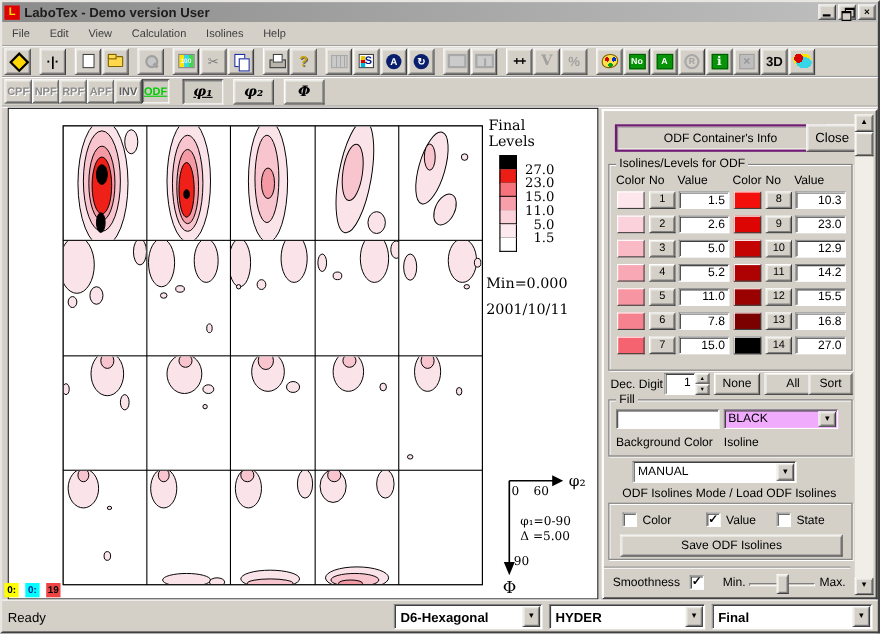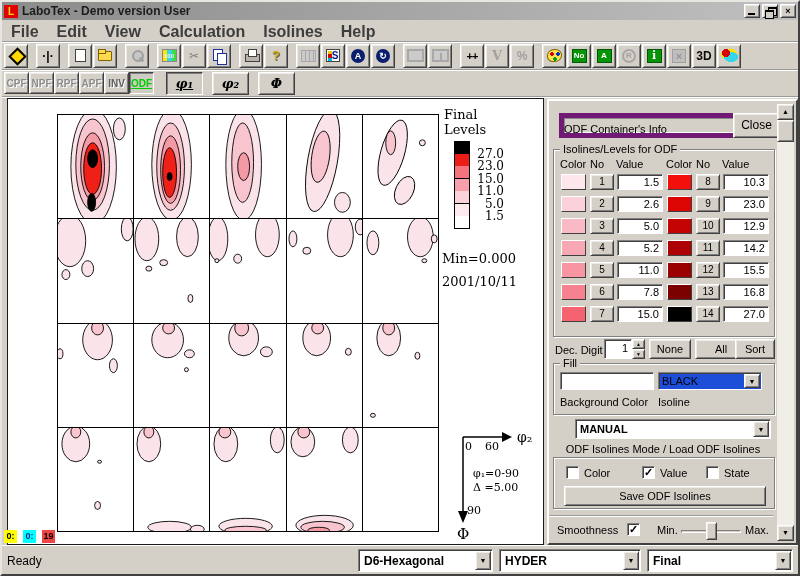--- a/index.html
+++ b/index.html
@@ -26,21 +26,21 @@
               font-size:10px; text-align:center; line-height:13px; margin-right:4px; }
   .title-text { color:#1c1c1c; font-weight:bold; font-size:12px; flex:1; }
   .winbtn { width:16px; height:14px; margin-left:2px; font-size:9px; font-weight:bold;
             color:#000; text-align:center; line-height:12px; position:relative; }
   .winbtn.minimize::after { content:""; position:absolute; left:3px; bottom:2px; width:7px; height:2px; background:#000; }
   .winbtn.restore::before { content:""; position:absolute; left:5px; top:2px; width:7px; height:6px; border:1px solid #000; border-top-width:2px; }
   .winbtn.restore::after  { content:""; position:absolute; left:2px; top:5px; width:7px; height:6px; border:1px solid #000; border-top-width:2px; background:#d4d0c8; }
 
   
   .menubar { position:absolute; left:0; top:20px; width:796px; height:19px; display:flex; align-items:center; }
-  .menu-item { padding:2px 9px; color:#3d3d3d; font-size:16px;font-weight:bold; }
+  .menu-item { padding:2px 9px; color:#3d3d3d; font-size:10px; }
   .hsep { position:absolute; left:0; width:796px; height:2px; border-top:1px solid #9a9a9a; border-bottom:1px solid #fff; }
   .toolbar { position:absolute; left:2px; top:41px; height:25px; display:flex; align-items:center; }
   .tb { width:24px; height:24px; margin-right:1px; display:flex; align-items:center; justify-content:center; position:relative; }
   .tb.gap { margin-left:7px; }
   .tbicon { display:flex; align-items:center; justify-content:center; font-size:10px; font-weight:bold; position:relative; }
   .dis { filter:grayscale(100%) contrast(55%) brightness(1.18); }
 
   .t-logo { width:16px; height:15px; }
   .t-logo::before { content:""; position:absolute; left:3px; top:2px; width:9px; height:9px;
                     background:#ffd800; border:2px solid #000; transform:rotate(45deg); }
@@ -112,49 +112,49 @@
   .axis-svg { position:absolute; left:443px; top:326px; }
   .axis-svg text { font-family:"DejaVu Serif", serif; fill:#000; }
 
   .badge { position:absolute; width:13px; height:13px; font-size:9px; font-weight:bold;
            text-align:center; line-height:13px; top:528px; }
 
   
   .right-panel { position:absolute; left:545px; top:97px; width:251px; height:446px; background:#d4d0c8;
                  border:2px solid; border-color:#ffffff #404040 #404040 #ffffff; }
   .info-box { position:absolute; left:10px; top:12px; width:192px; height:25px; background:#d4d0c8;
-              border:5px solid #701a75; box-shadow:inset 1px 1px 0 #8a8a8a, inset -1px -1px 0 #fff;
-              line-height:23px; font-size:11px; }
+              border:2px solid #701a75; box-shadow:inset 1px 1px 0 #8a8a8a, inset -1px -1px 0 #fff;
+              text-align:center; line-height:23px; font-size:11px; }
   .close-btn { position:absolute; left:184px; top:12px; width:47px; height:25px; text-align:center;
                line-height:23px; font-size:12px; }
   .iso-group { left:4px; top:48px; width:222px; height:188px; }
   .iso-head { position:absolute; top:8px; font-size:11px; }
   .iso-col { position:absolute; top:24px; }
   .iso-row { display:flex; align-items:center; margin-bottom:6px; height:16px; }
   .swatch { width:25px; height:16px; border:1px solid; border-color:#ffffff #404040 #404040 #ffffff; margin-right:4px; }
   .no-btn { width:24px; height:16px; font-size:10px; text-align:center; line-height:14px; margin-right:3px; }
   .val { width:46px; height:16px; text-align:right; padding:1px 3px 0 0; font-size:11px; }
 
   .dec-label { position:absolute; left:6px; top:243px; }
   .spin { position:absolute; left:55px; top:238px; width:42px; height:20px; display:flex; }
   .spin-field { width:28px; height:20px; text-align:right; padding:2px 3px 0 0; }
   .spin-btns { display:flex; flex-direction:column; width:13px; }
   .spin-up,.spin-dn { height:10px; font-size:5px; line-height:9px; text-align:center; color:#000; }
   .mini-btn { position:absolute; top:238px; height:20px; font-size:11px; text-align:center; line-height:18px; }
 
   .fill-group { left:4px; top:262px; width:222px; height:52px; }
   .fill-field { position:absolute; left:6px; top:8px; width:94px; height:18px; }
-  .fill-combo { position:absolute; left:104px; top:8px; width:104px; height:18px; background:#1d4ed8;
+  .fill-combo { position:absolute; left:104px; top:8px; width:104px; height:18px; background:#f0abfc;
                 border:1px solid; border-color:#808080 #ffffff #ffffff #808080; box-shadow:inset 1px 1px 0 #404040;
                 padding:2px 0 0 3px; }
   .combo-arrow { position:absolute; right:1px; top:1px; bottom:1px; width:16px; font-size:7px;
                  display:flex; align-items:center; justify-content:center; color:#000; }
   .fill-lbl { position:absolute; top:32px; text-align:left; }
 
-  .manual-combo { position:absolute; left:26px; top:318px; width:196px; height:20px; padding:3px 0 15px 4px;font-weight:bold; }
+  .manual-combo { position:absolute; left:26px; top:318px; width:149px; height:20px; padding:3px 0 15px 4px; }
   .mode-lbl { position:absolute; left:0; top:342px; width:228px; text-align:center; }
   .mode-group { left:4px; top:356px; width:222px; height:52px; }
   .cbx-row { position:absolute; left:0; top:8px; width:100%; height:16px; }
   .cbx { position:absolute; display:flex; align-items:center; }
   .cbx .box { width:13px; height:13px; background:#fff; border:1px solid; border-color:#808080 #fff #fff #808080;
               box-shadow:inset 1px 1px 0 #404040; margin-right:5px; font-size:11px; font-weight:bold;
               line-height:11px; text-align:center; }
   .save-btn { position:absolute; left:10px; top:28px; width:202px; height:20px; text-align:center; line-height:18px; font-size:11px; }
 
   .smooth-row { position:absolute; left:0; top:414px; width:224px; height:30px; border-top:1px solid #9a9a9a; box-shadow:0 1px 0 #fff inset; }

